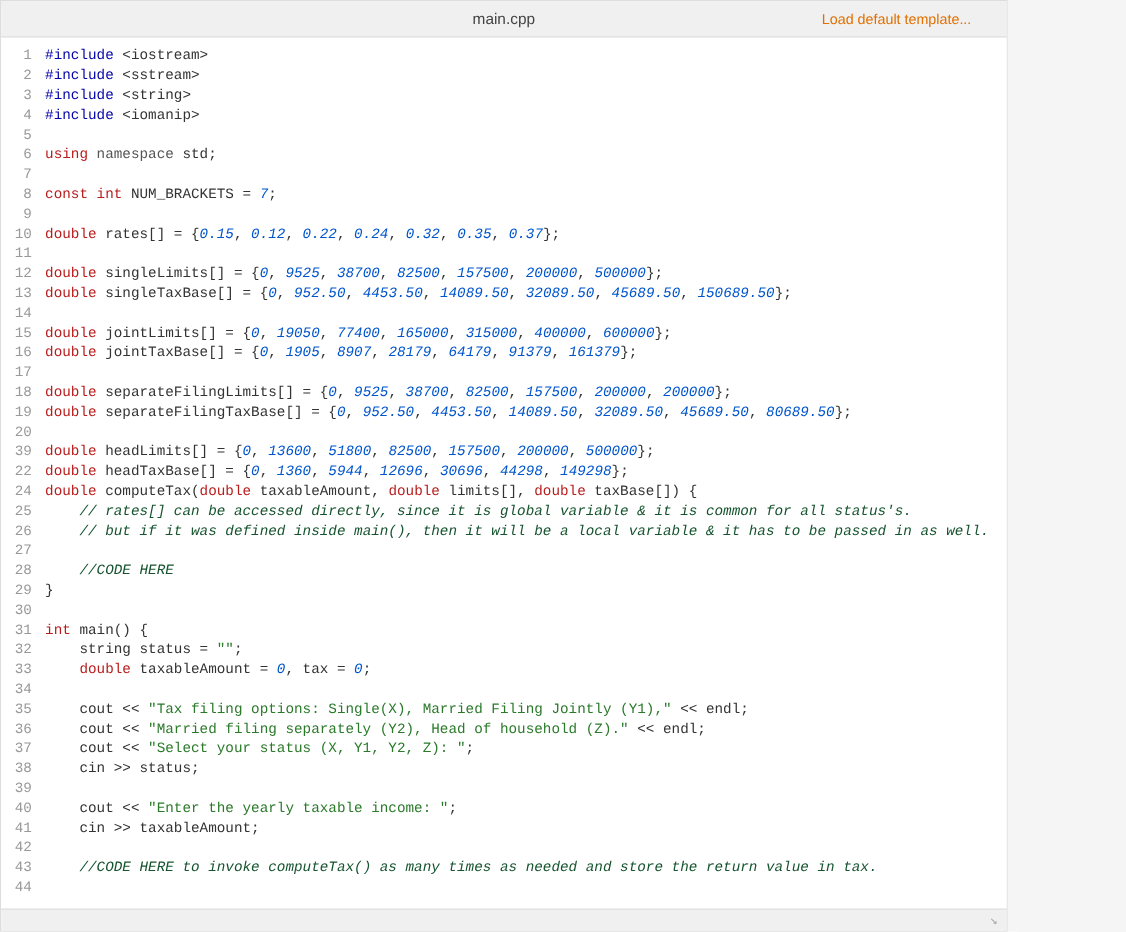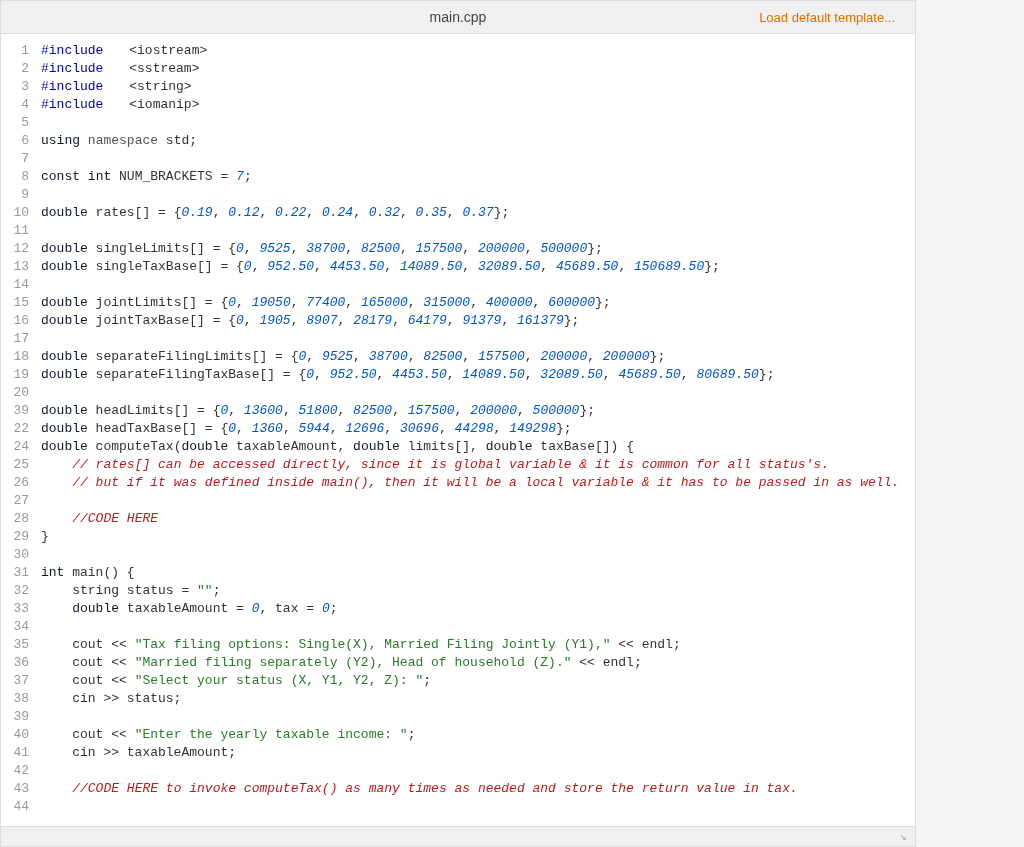--- a/index.html
+++ b/index.html
@@ -29,21 +29,21 @@
       border-bottom: 1px solid #ddd;
       position: relative;
     }
     #file-title {
       font-size: 14px;
       color: #444;
       font-family: sans-serif;
     }
     #load-template-btn {
       position: absolute;
-      right: 20px;
+      right: 32px;
       color: #e07000;
       font-size: 13px;
       font-family: sans-serif;
       background: none;
       border: none;
       cursor: pointer;
       text-decoration: none;
     }
     #code-area {
       flex: 1;
@@ -66,26 +66,26 @@
       color: #999;
       user-select: none;
       flex-shrink: 0;
     }
     .code-content {
       flex: 1;
       white-space: pre;
       color: #333;
     }
     
-    .kw { color: #0f172a; font-weight: normal; } 
+    .kw { color: #b91c1c; font-weight: normal; } 
     .num { color: #0055cc; font-style: italic; }
     .str { color: #2a7a2a; }
-    .comment { color: #b91c1c; font-style: italic; }
+    .comment { color: #14532d; font-style: italic; }
     .include-kw { color: #0000aa; }
-    .include-val { color: #333; margin-left: 18px; }
+    .include-val { color: #333; }
     .ns { color: #555; margin-top: 36px; }
     #footer {
       height: 20px;
       background: #f0f0f0;
       border-top: 1px solid #ddd;
       display: flex;
       align-items: center;
       justify-content: flex-end;
       padding-right: 8px;
     }
@@ -136,21 +136,21 @@
         <div class="code-row">
           <span class="line-num">8</span>
           <span class="code-content"><span class="kw">const</span> <span class="kw">int</span> NUM_BRACKETS = <span class="num">7</span>;</span>
         </div>
         <div class="code-row">
           <span class="line-num">9</span>
           <span class="code-content"></span>
         </div>
         <div class="code-row">
           <span class="line-num">10</span>
-          <span class="code-content"><span class="kw">double</span> rates[] = {<span class="num">0.19</span>, <span class="num">0.12</span>, <span class="num">0.22</span>, <span class="num">0.24</span>, <span class="num">0.32</span>, <span class="num">0.35</span>, <span class="num">0.37</span>};</span>
+          <span class="code-content"><span class="kw">double</span> rates[] = {<span class="num">0.15</span>, <span class="num">0.12</span>, <span class="num">0.22</span>, <span class="num">0.24</span>, <span class="num">0.32</span>, <span class="num">0.35</span>, <span class="num">0.37</span>};</span>
         </div>
         <div class="code-row">
           <span class="line-num">11</span>
           <span class="code-content"></span>
         </div>
         <div class="code-row">
           <span class="line-num">12</span>
           <span class="code-content"><span class="kw">double</span> singleLimits[] = {<span class="num">0</span>, <span class="num">9525</span>, <span class="num">38700</span>, <span class="num">82500</span>, <span class="num">157500</span>, <span class="num">200000</span>, <span class="num">500000</span>};</span>
         </div>
         <div class="code-row">

